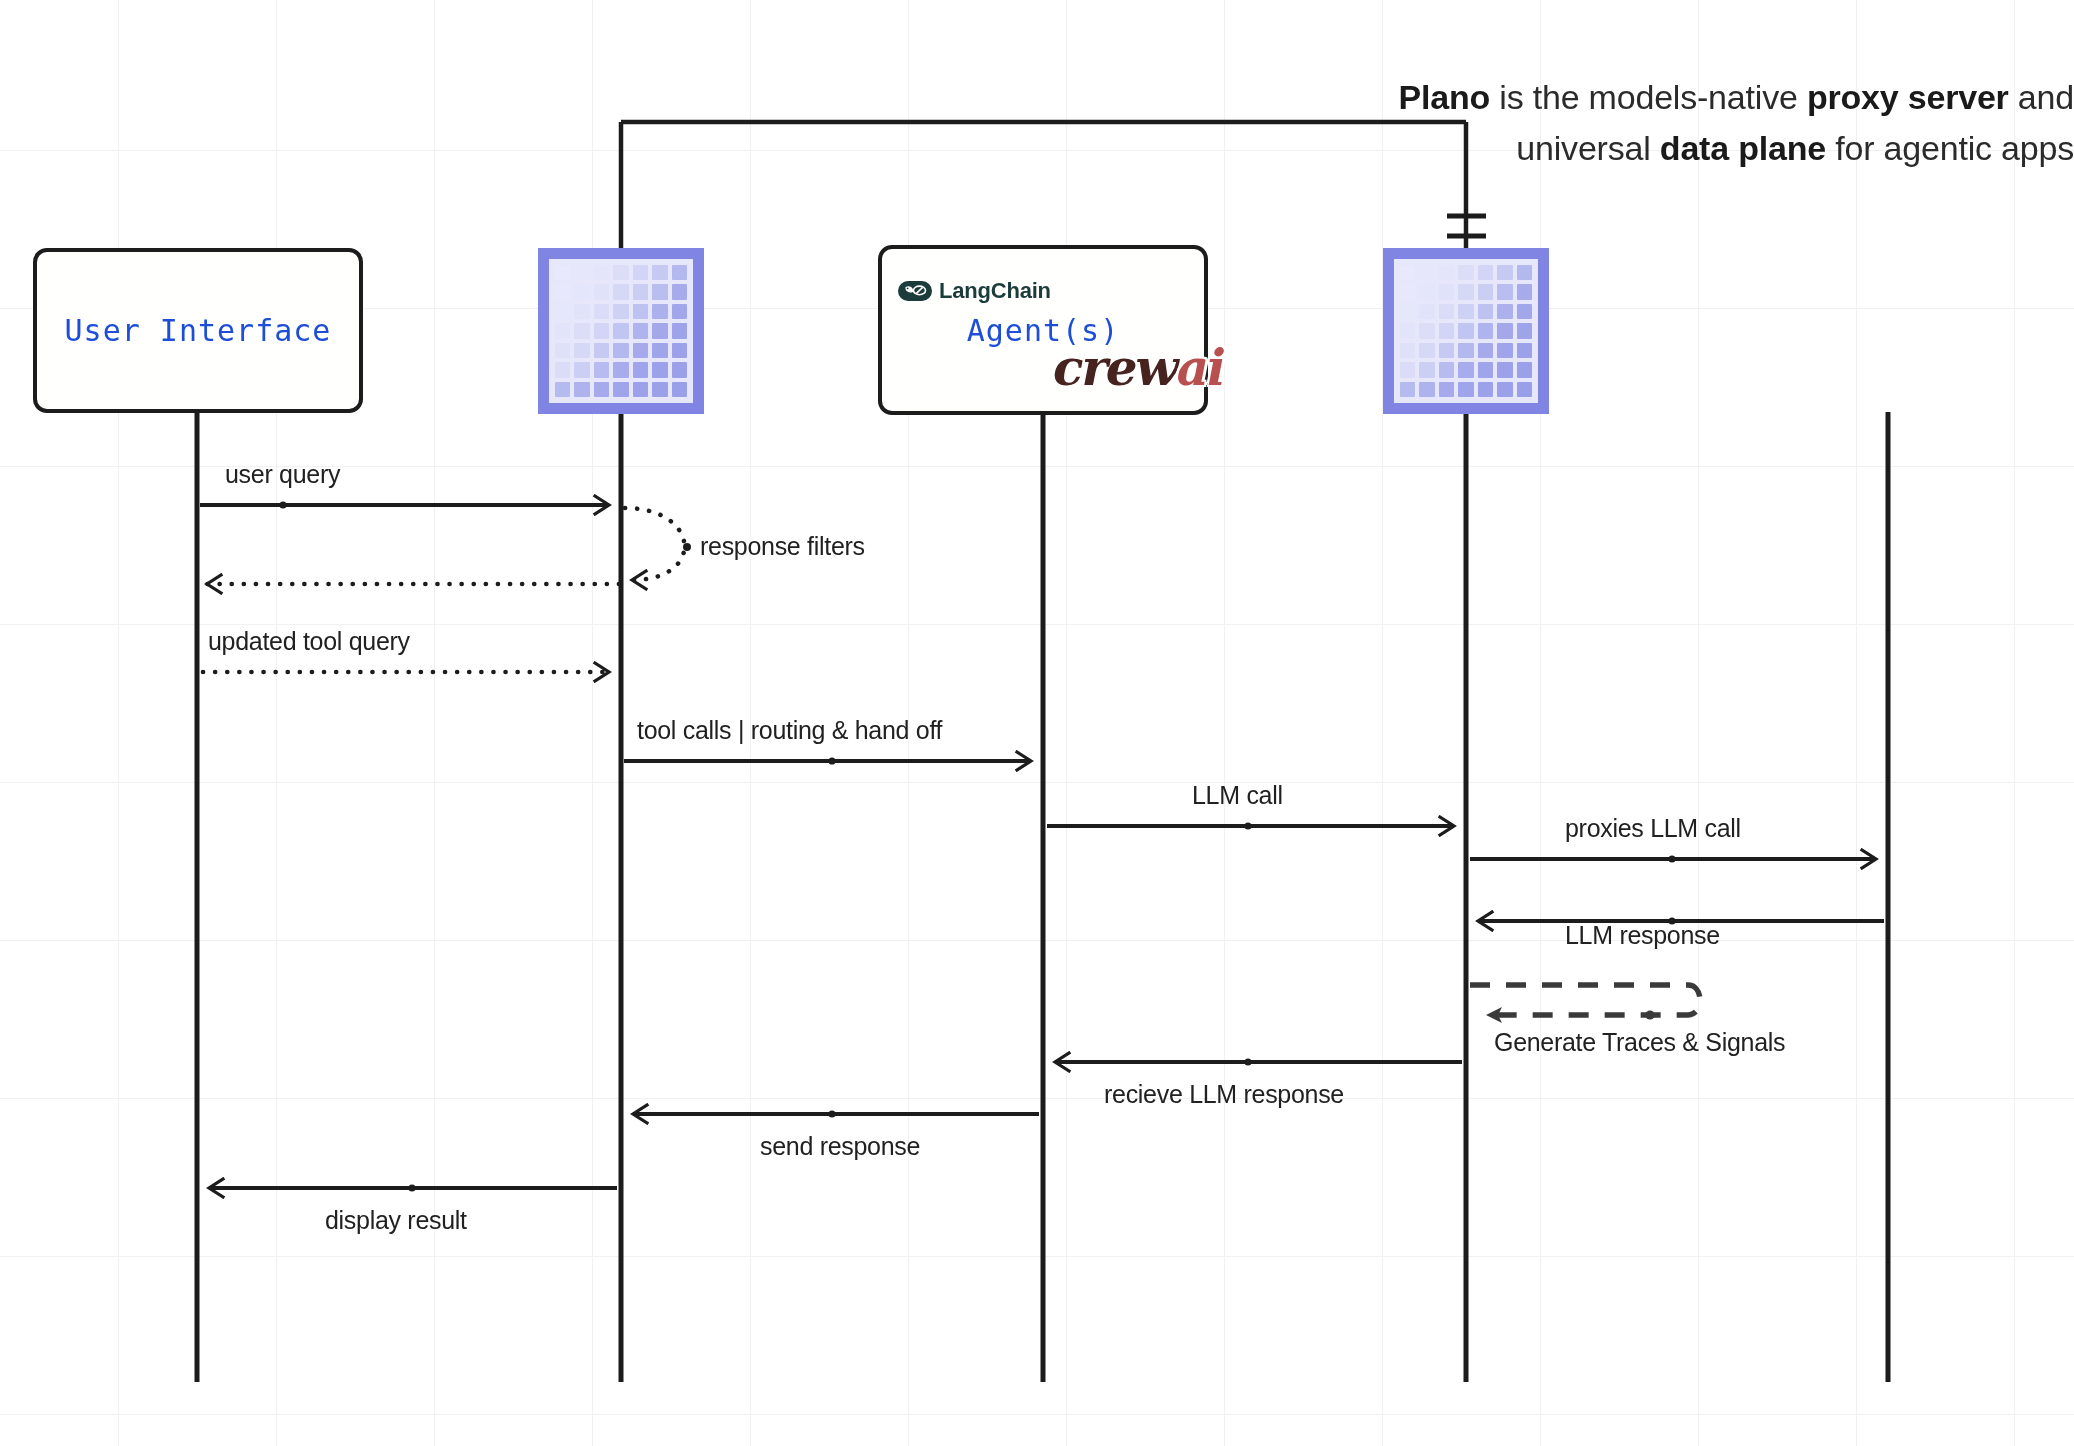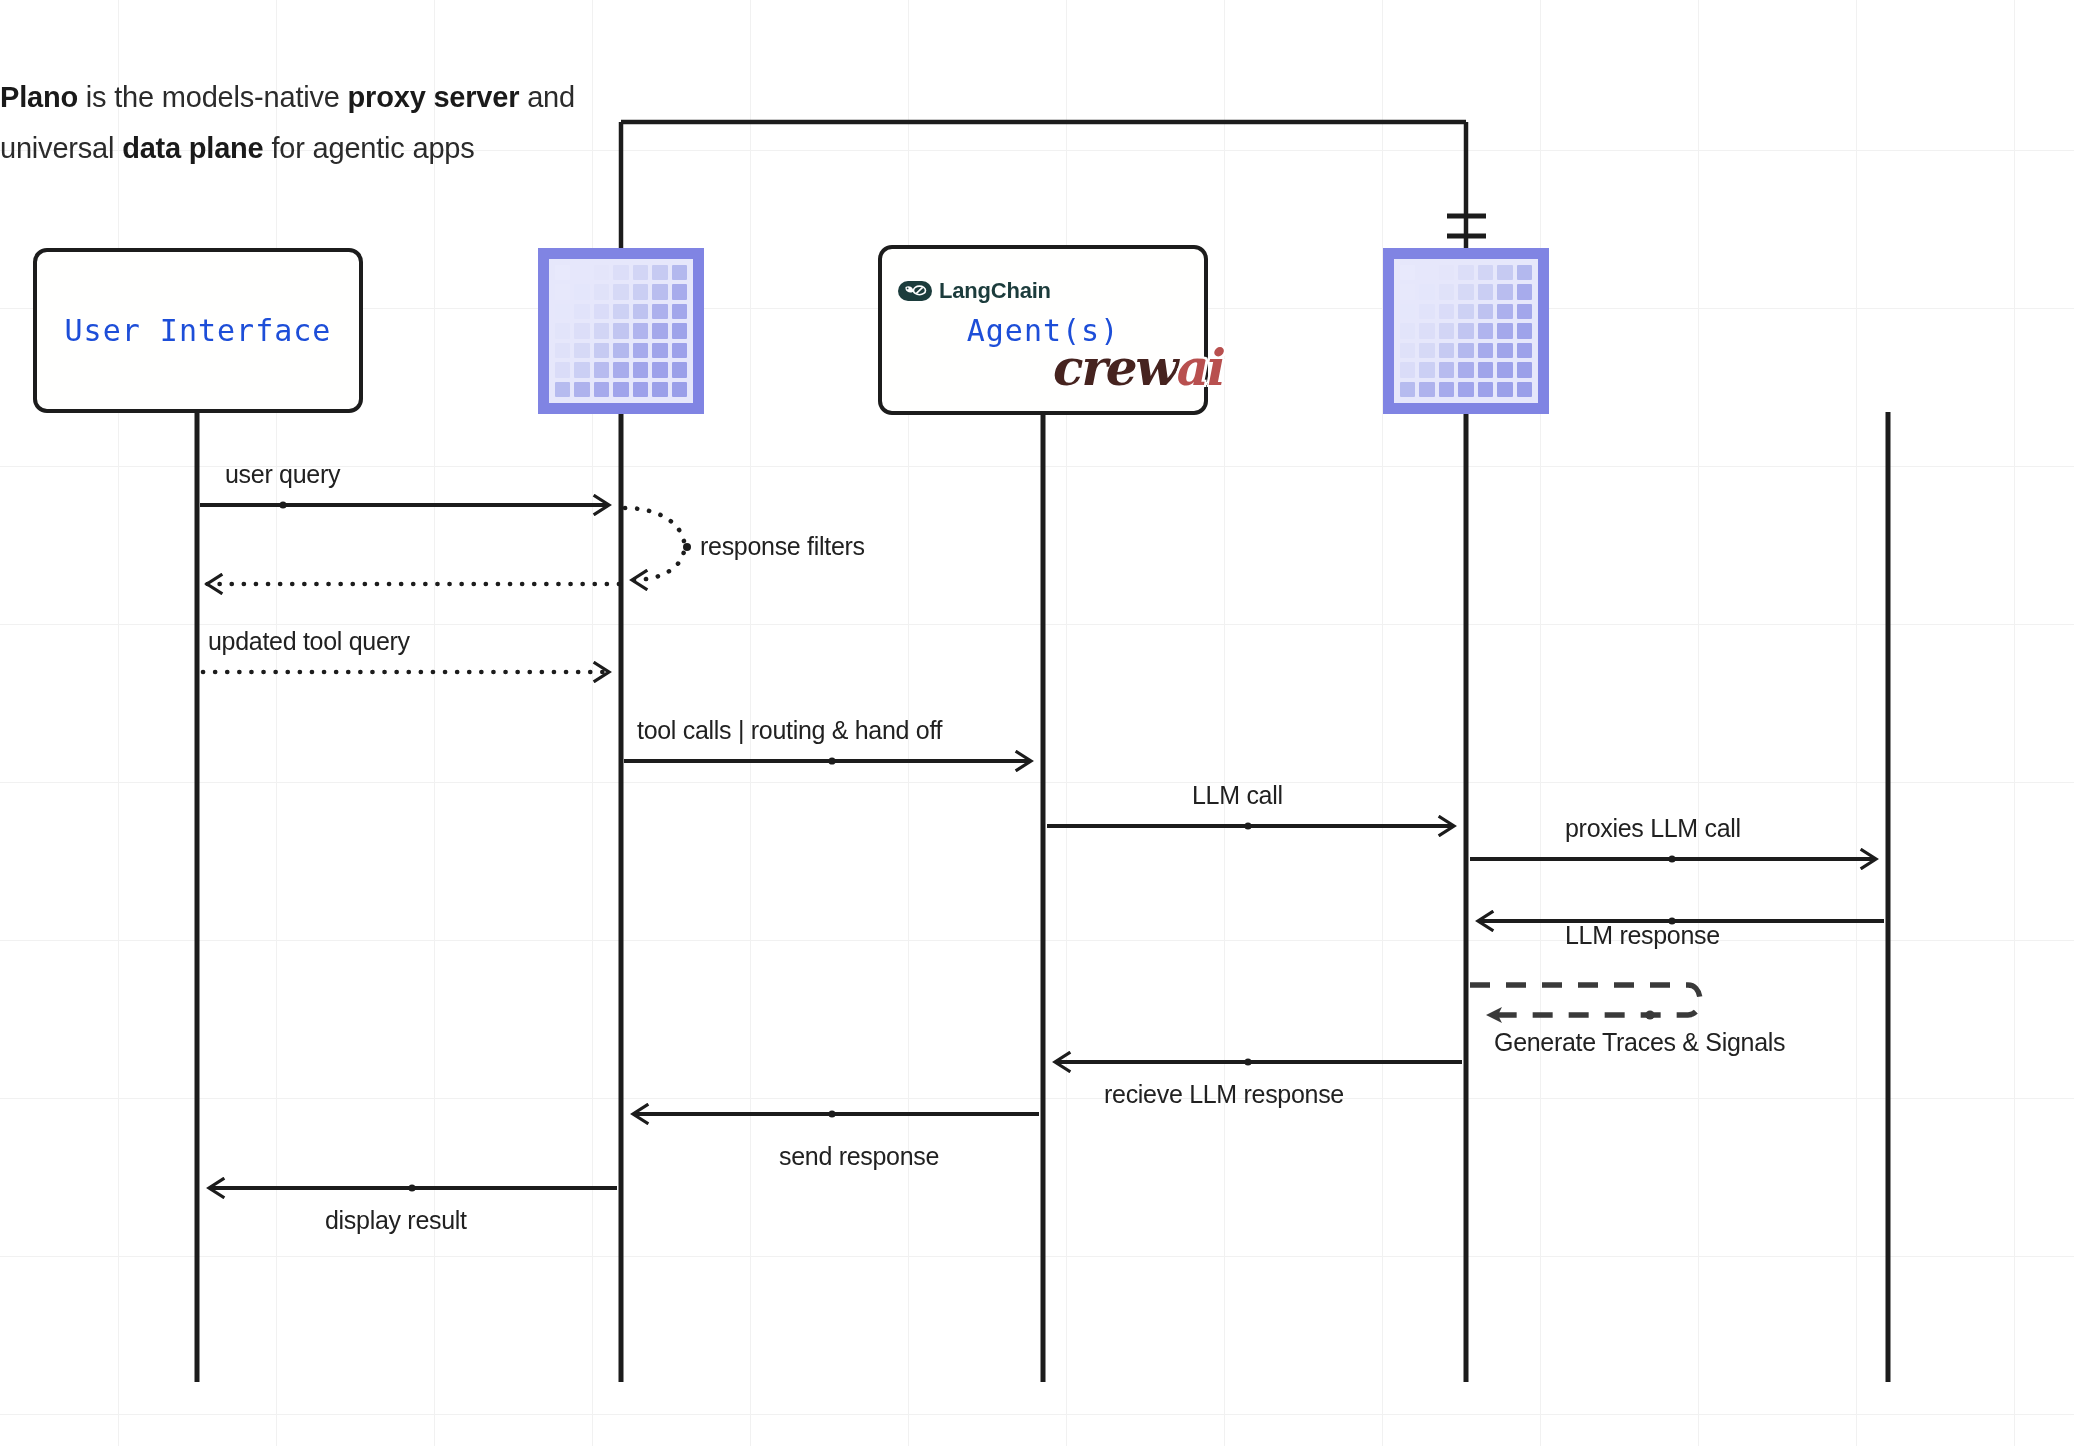--- a/index.html
+++ b/index.html
@@ -25,23 +25,23 @@
     left: 0; top: 0;
     width: 2074px;
     height: 1446px;
   }
   
   .title {
     position: absolute;
     left: 0;
     top: 72px;
     width: 2074px;
-    text-align: left;
+    text-align: right;
     font-family: "Liberation Sans", sans-serif;
-    font-size: 29px;
+    font-size: 34px;
     line-height: 51px;
     color: #2b2b2b;
     letter-spacing: -0.2px;
   }
   .title b { font-weight: 700; color: #1a1a1a; }
   .title .tline { display: block; }
 
   
   .pbox {
     position: absolute;
@@ -343,16 +343,16 @@
 
   <div class="mlabel" style="left:225px; top:460px;">user query</div>
   <div class="mlabel" style="left:700px; top:532px;">response filters</div>
   <div class="mlabel" style="left:208px; top:627px;">updated tool query</div>
   <div class="mlabel" style="left:637px; top:716px;">tool calls | routing &amp; hand off</div>
   <div class="mlabel" style="left:1192px; top:781px;">LLM call</div>
   <div class="mlabel" style="left:1565px; top:814px;">proxies LLM call</div>
   <div class="mlabel" style="left:1565px; top:921px;">LLM response</div>
   <div class="mlabel" style="left:1494px; top:1028px;">Generate Traces &amp; Signals</div>
   <div class="mlabel" style="left:1104px; top:1080px;">recieve LLM response</div>
-  <div class="mlabel" style="left:779px; top:1132px;margin-top:10px;">send response</div>
+  <div class="mlabel" style="left:760px; top:1132px;">send response</div>
   <div class="mlabel" style="left:325px; top:1206px;">display result</div>
 
 </div>
 
 </body></html>

